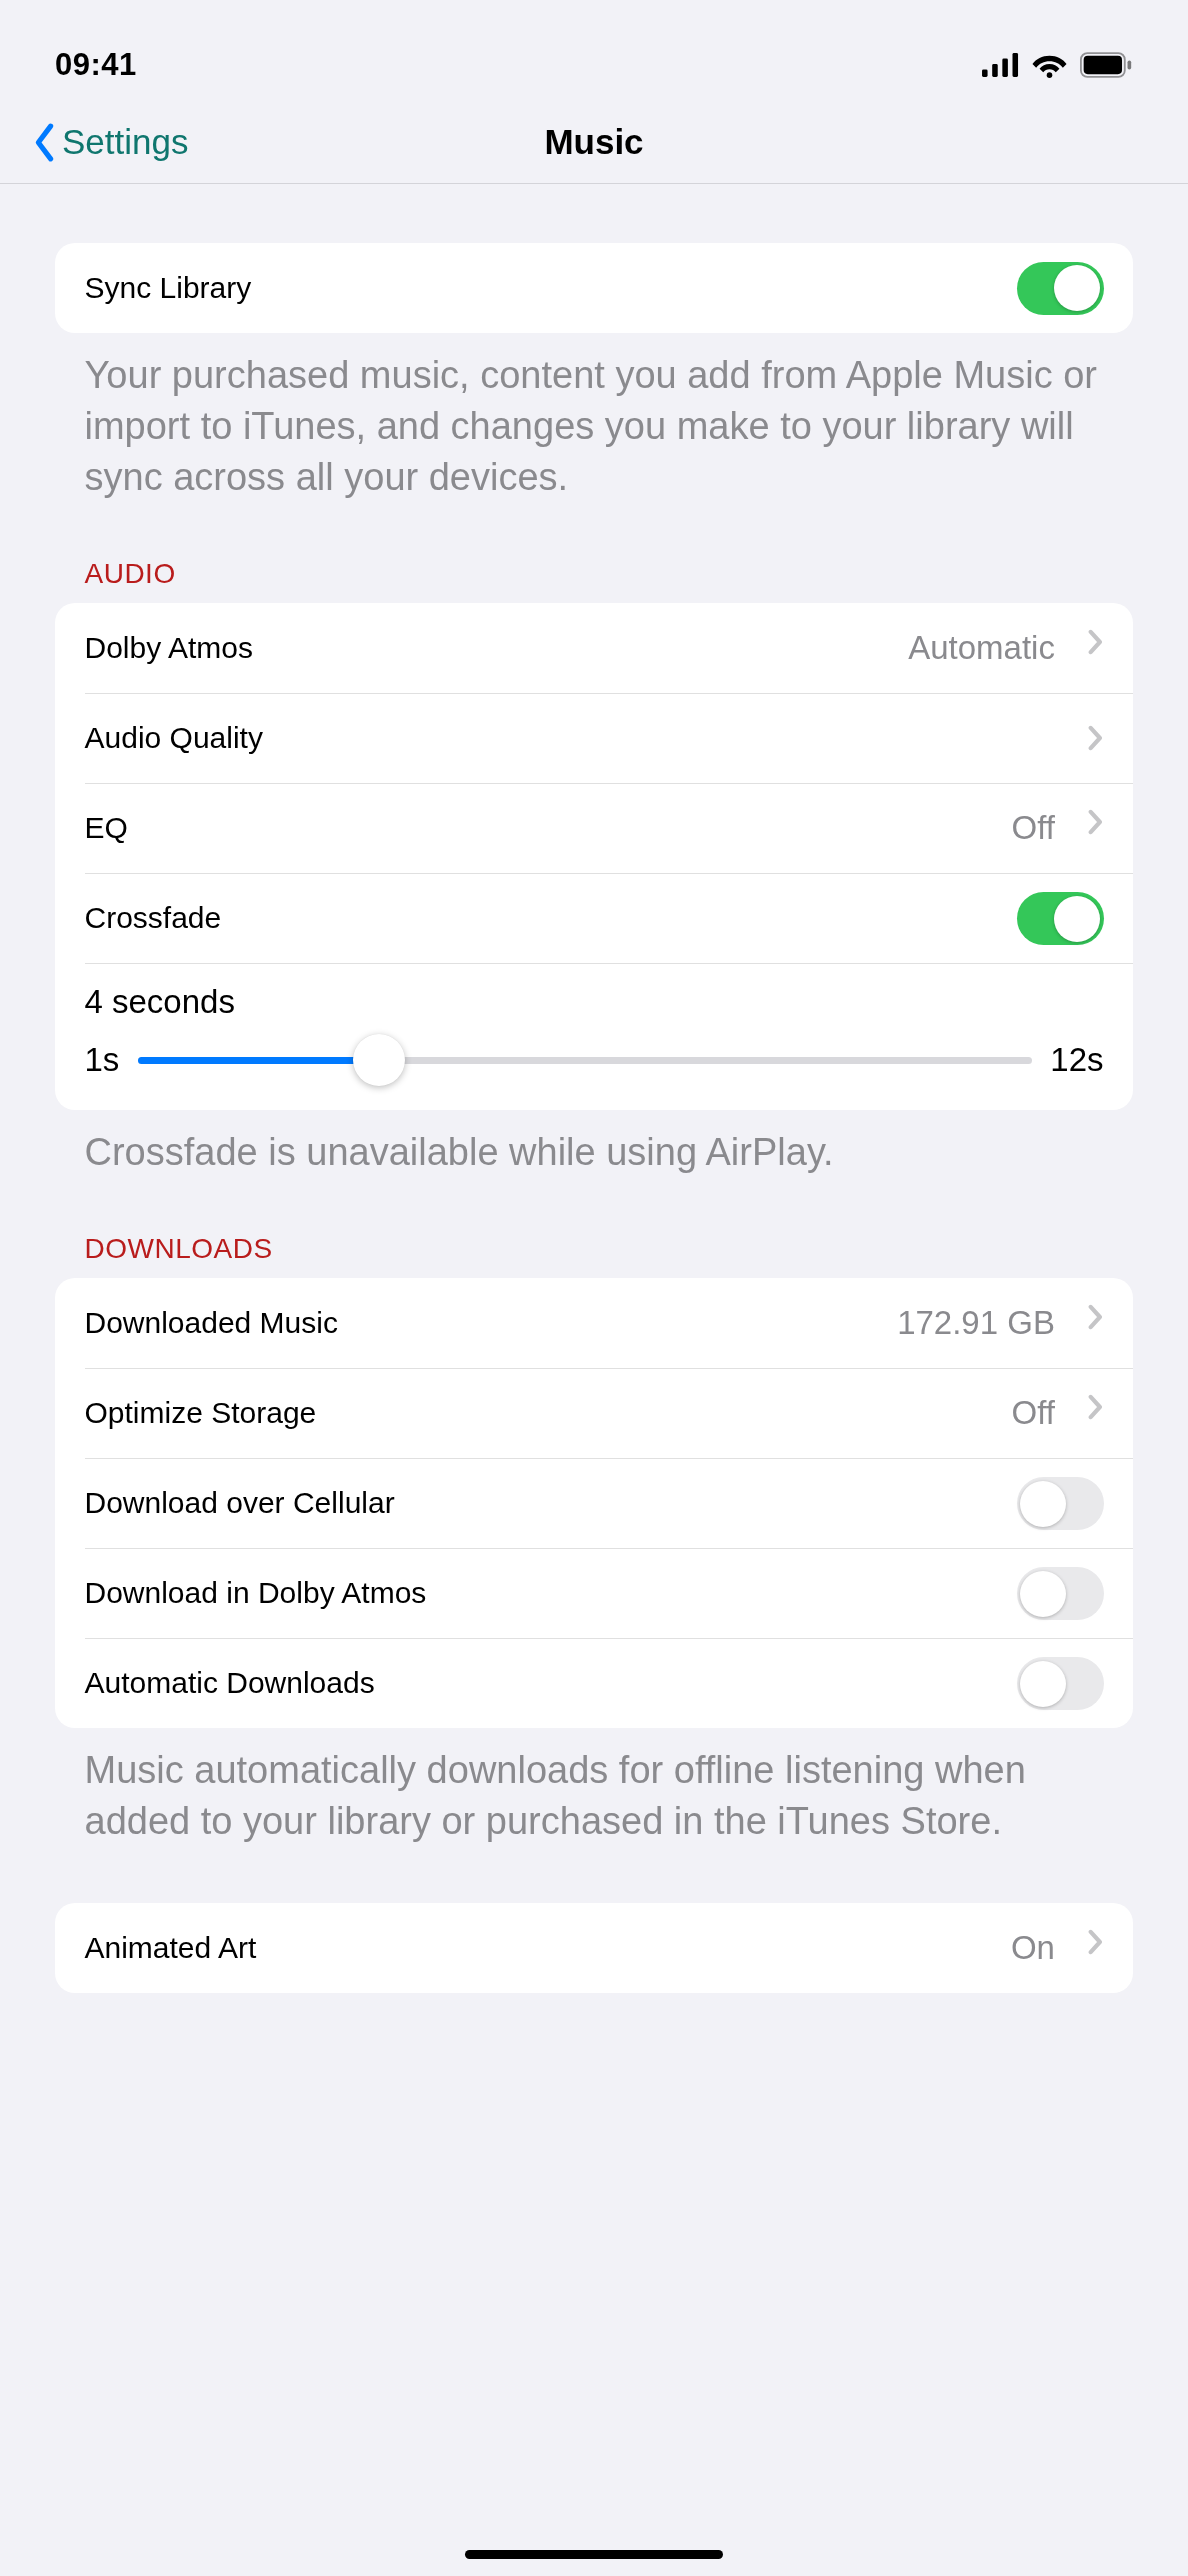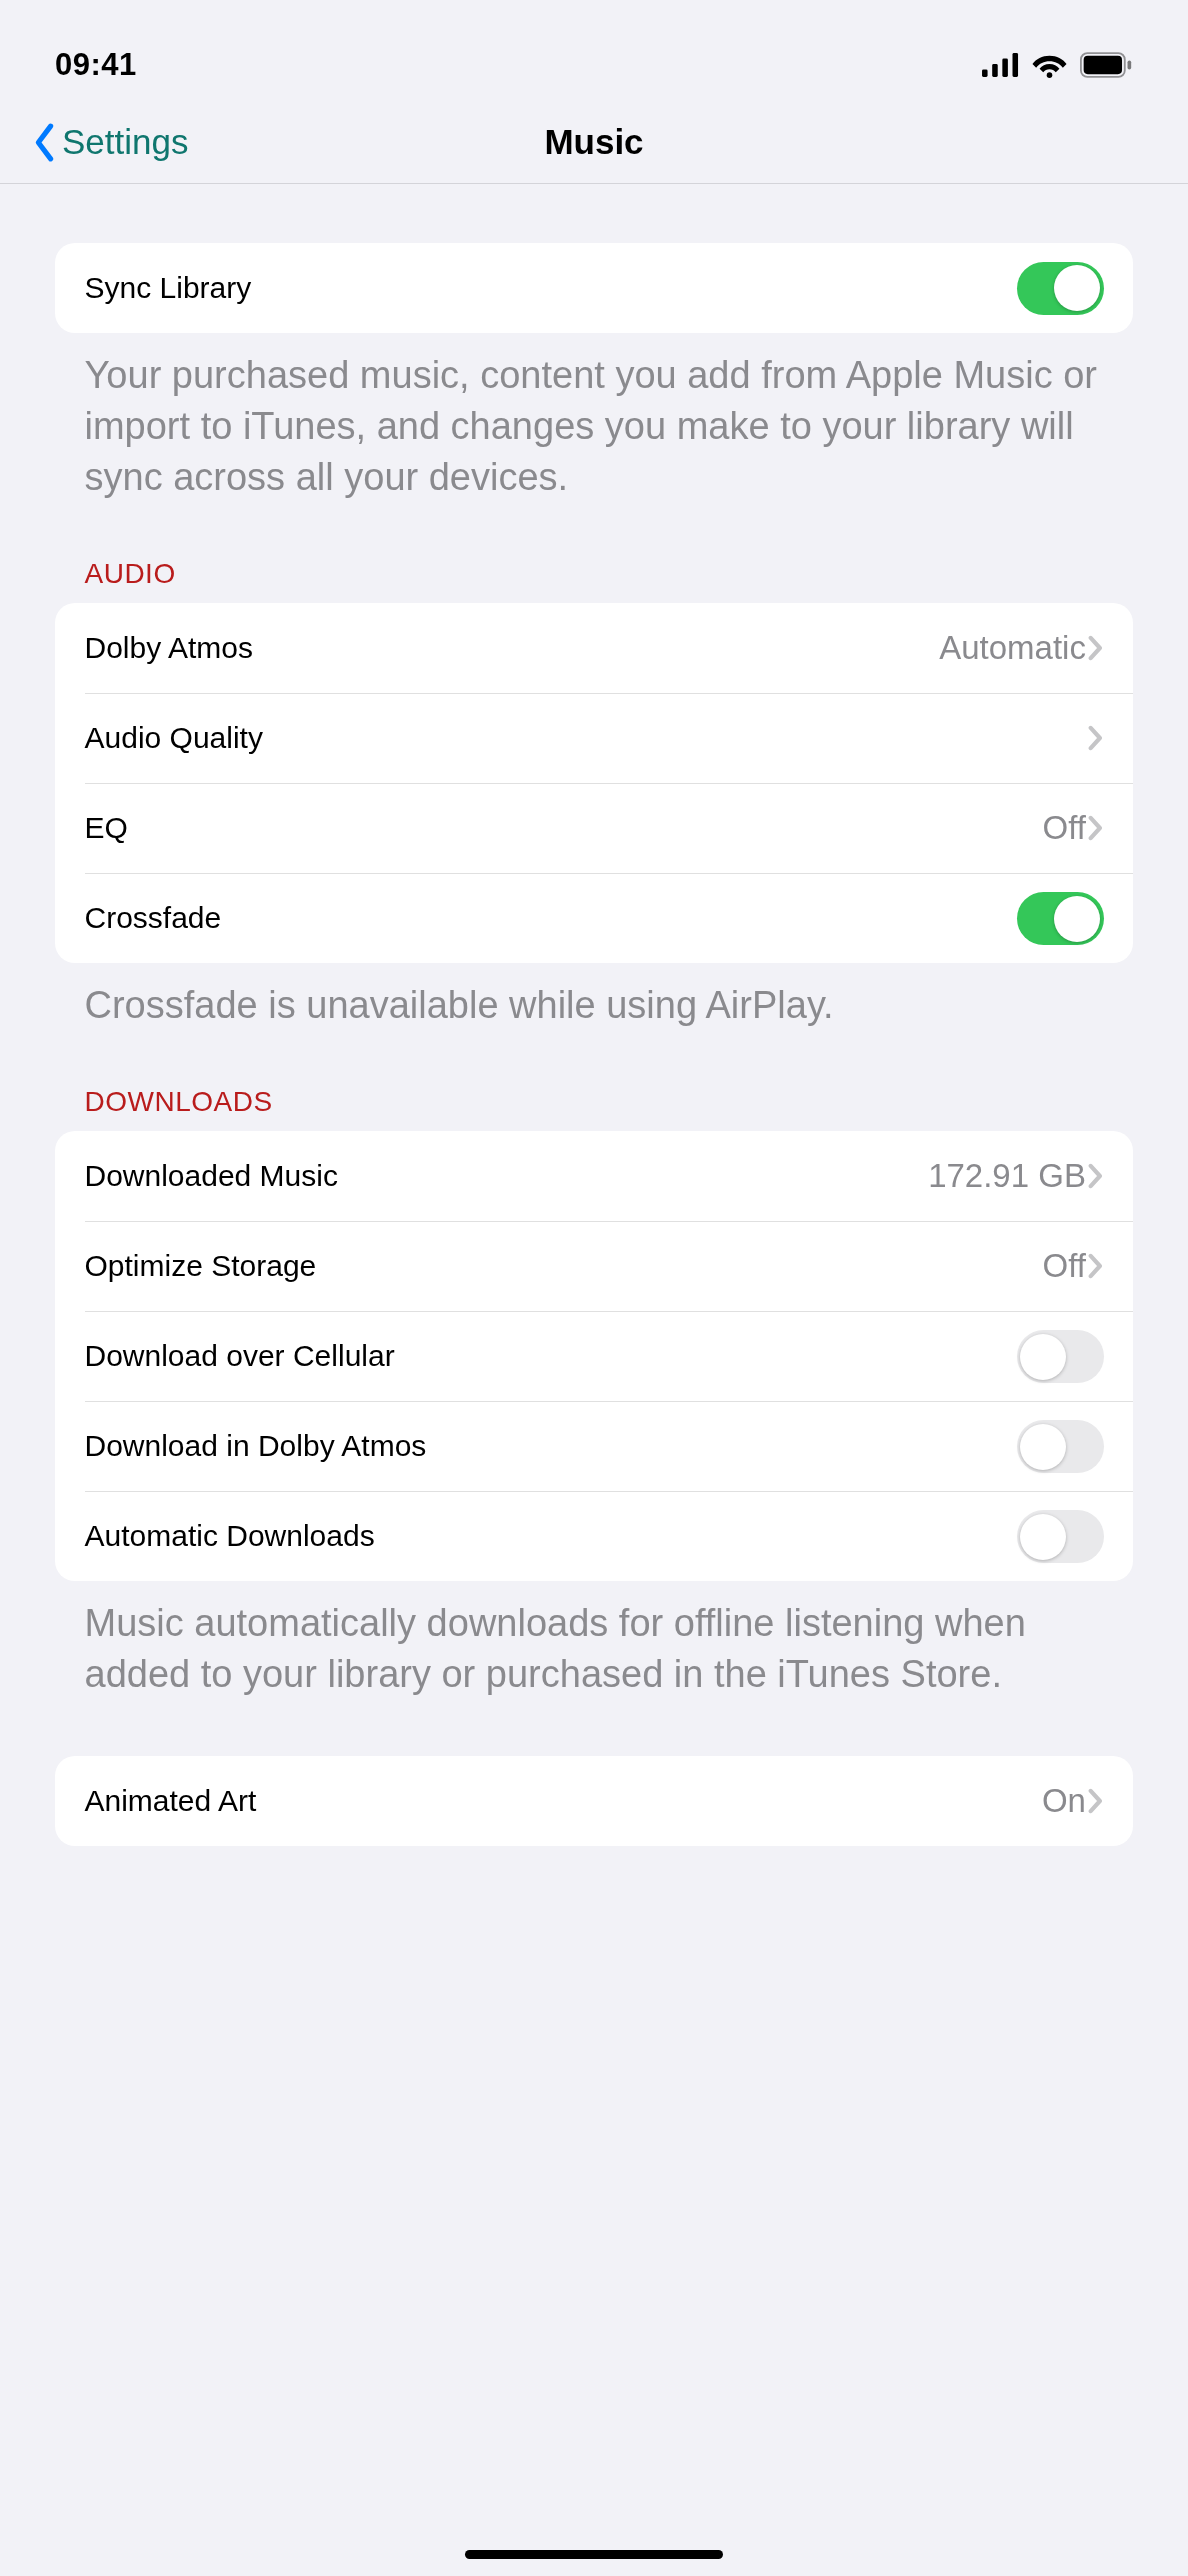--- a/index.html
+++ b/index.html
@@ -82,22 +82,21 @@
       right: 0;
       height: 0.9px;
       background: rgba(0,0,0,0.12);
     }
     .row-label {
       font-size: 30px;
       color: #000;
     }
     .row-right {
       display: flex;
-      align-items: center;
-      gap: 1px;
+      gap: 32px;
     }
     .row-value {
       font-size: 33px;
       color: #8a8a8e;
     }
     .chevron {
       width: 16.6px;
       height: 26px;
       flex: none;
     }
@@ -288,20 +287,31 @@
           </svg>
       </div>
     </div>
 
 
     <div class="row">
       <span class="row-label">Crossfade</span>
       <div class="toggle on"></div>
     </div>
 
+    <div class="slider-row">
+      <div class="slider-current">4 seconds</div>
+      <div class="slider-line">
+        <span class="slider-min">1s</span>
+        <div class="slider-track">
+          <div class="slider-fill" style="width: 27%;"></div>
+          <div class="slider-thumb" style="left: 27%;"></div>
+        </div>
+        <span class="slider-max">12s</span>
+      </div>
+    </div>
 
   </div>
   <div class="footer-text">Crossfade is unavailable while using AirPlay.</div>
 
   <div class="group-header">DOWNLOADS</div>
   <div class="group">
 
     <div class="row">
       <span class="row-label">Downloaded Music</span>
       <div class="row-right">

